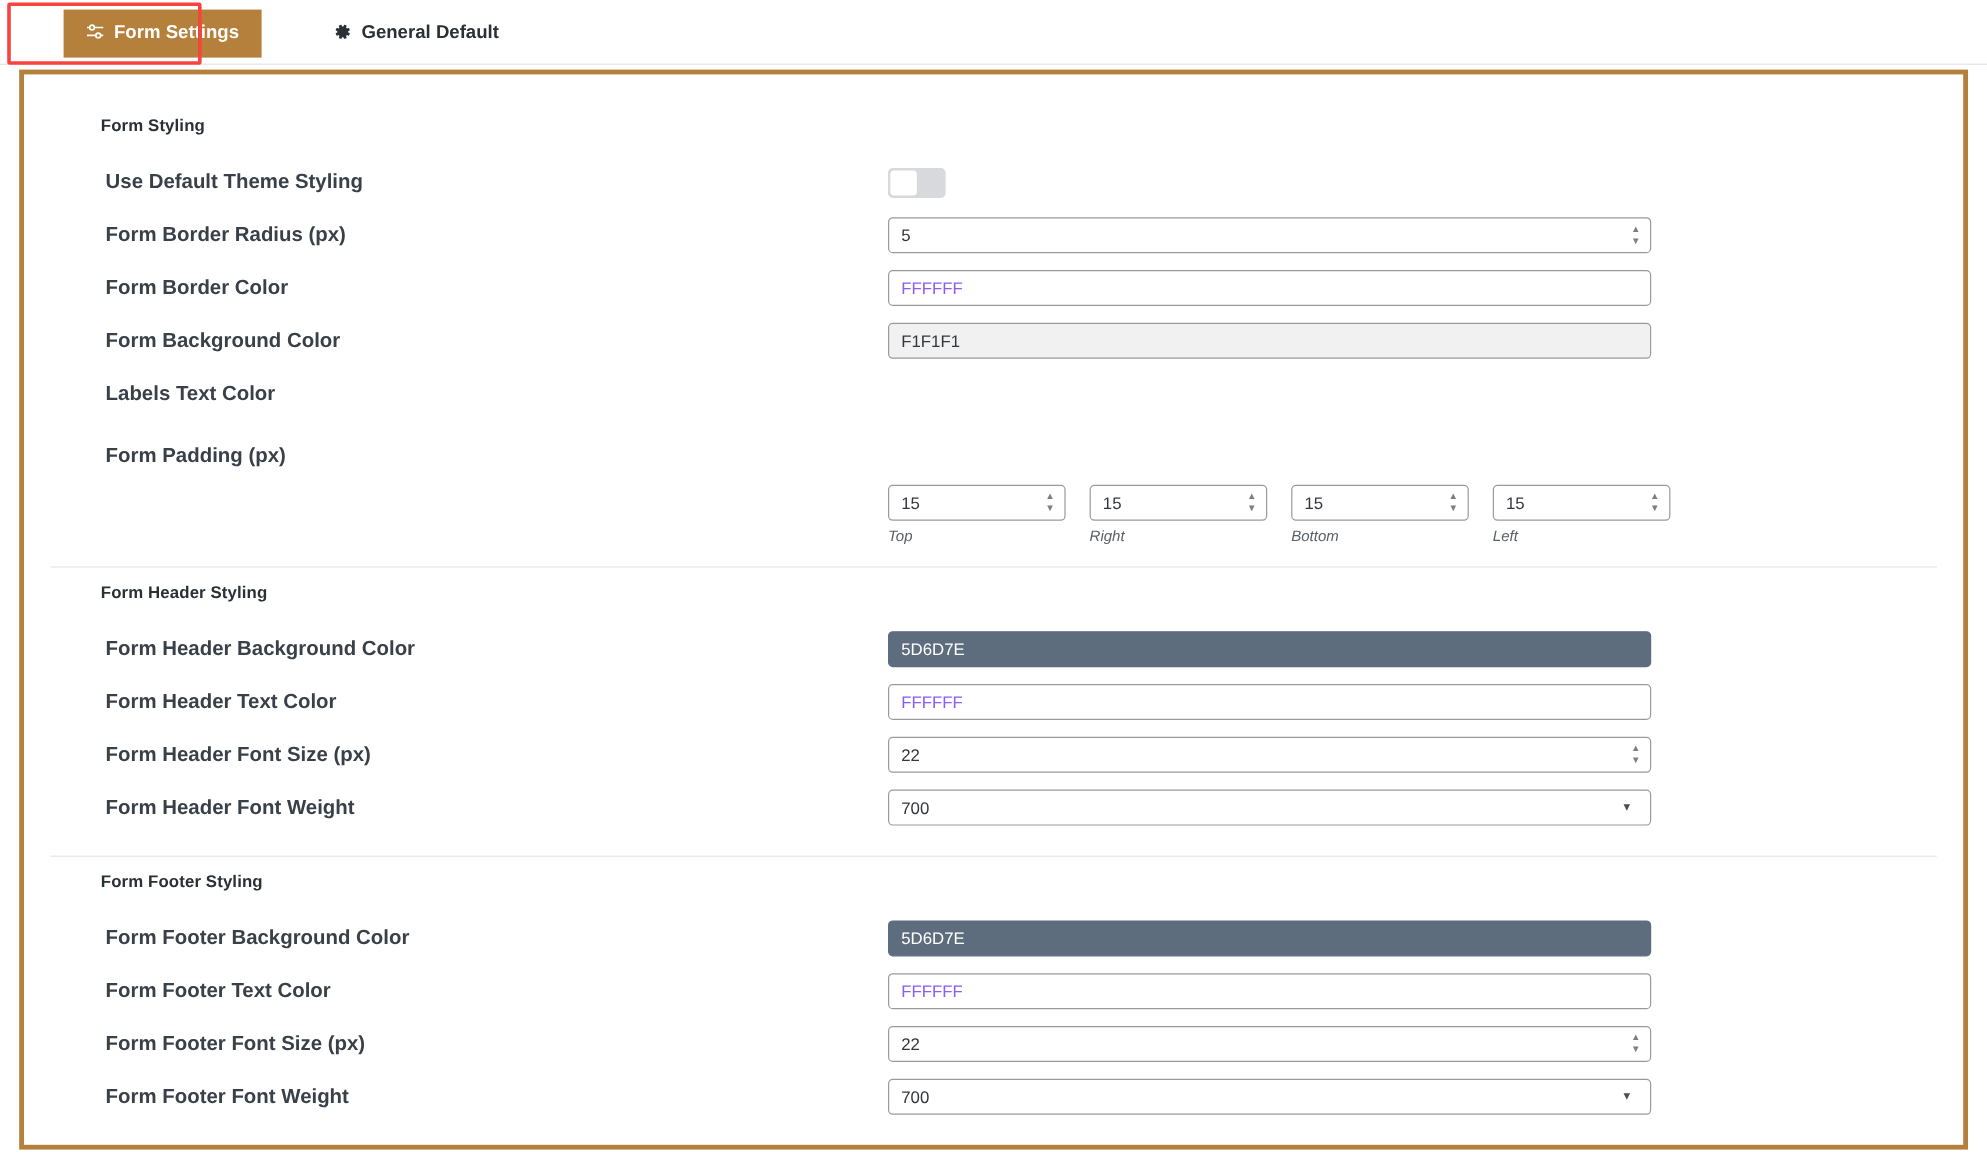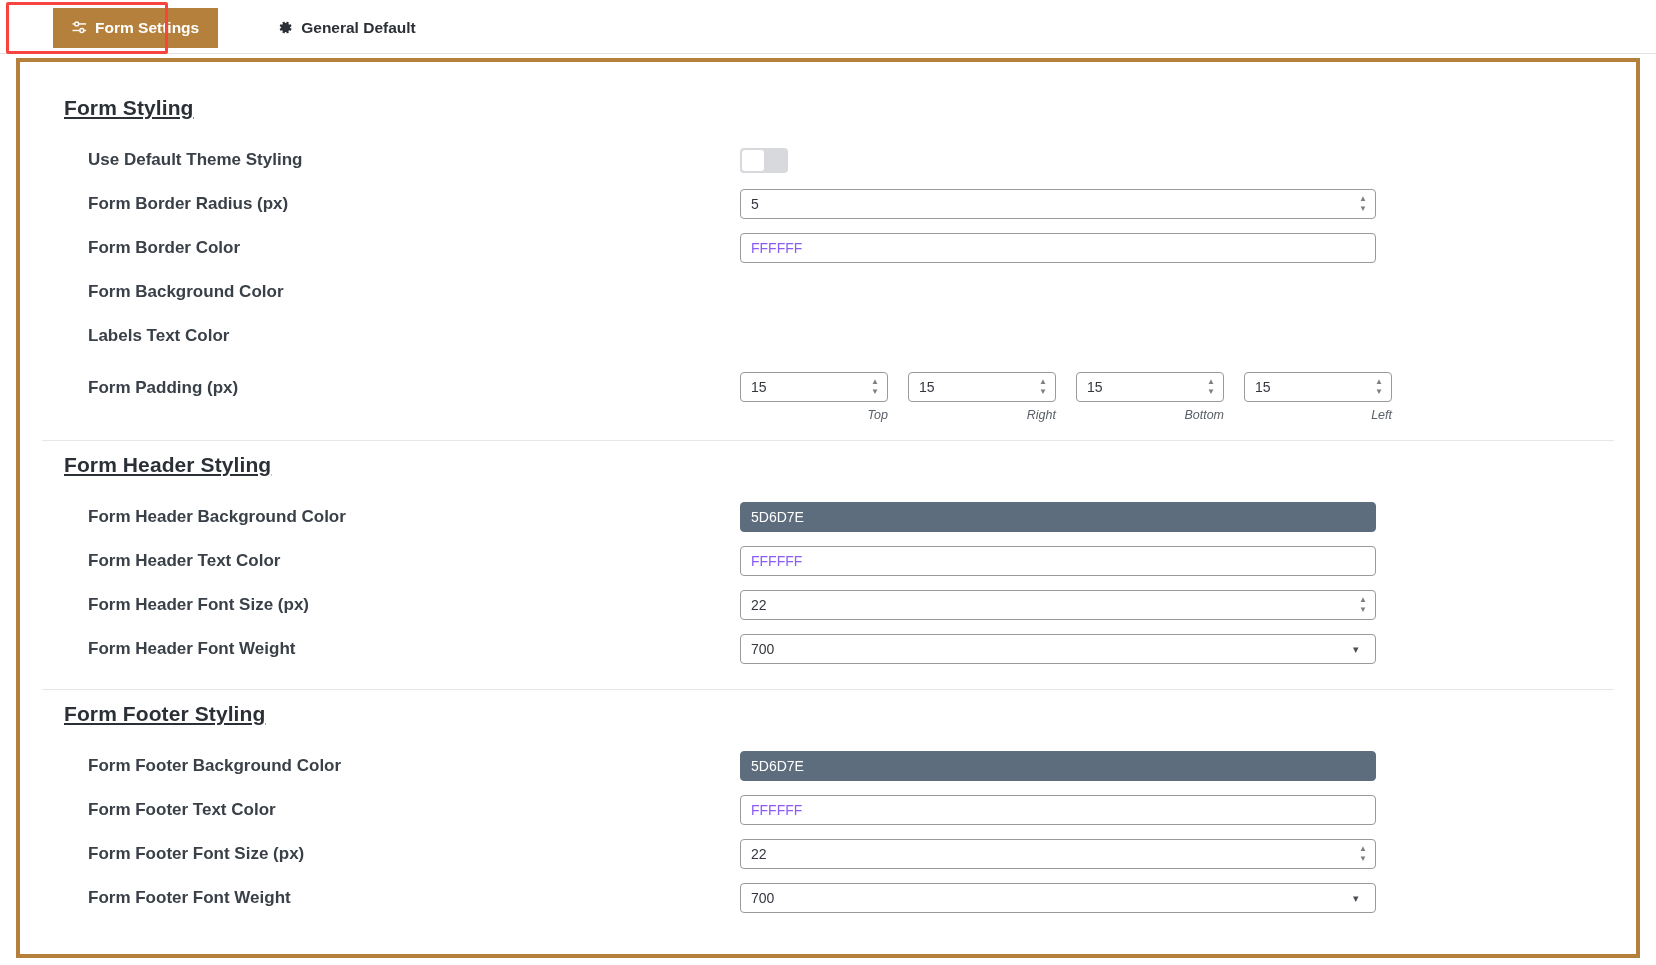--- a/index.html
+++ b/index.html
@@ -69,26 +69,25 @@
   .panel-inner {
     position: relative;
     padding: 22px 0 0 0;
     height: 100%;
     overflow: hidden;
   }
 
   
   .section { padding: 0 40px; }
   .section-title {
-    font-size: 21px;
+    font-size: 14px;
     font-weight: bold;
     color: #2b2f36;
-    margin: 12px 0 18px 4px;
+    margin: 12px 0 18px 24px;
     letter-spacing: .1px;
-    text-decoration: underline;
   }
   .hr {
     height: 1px;
     background: #e6e6e6;
     margin: 18px 22px 0 22px;
   }
 
   .row {
     display: flex;
     align-items: center;
@@ -192,36 +191,36 @@
     background: #ffffff;
     border-radius: 3px;
   }
 
   
   .pad-group {
     display: flex;
     gap: 20px;
     align-items: flex-start;
   }
-  .pad-cell { width: 148px; }
+  .pad-cell { width: 148px; margin-top: 40px; }
   .pad-inp {
     width: 148px;
     height: 30px;
     border: 1px solid #9a9a9a;
     border-radius: 4px;
     background: #ffffff;
     font-size: 14px;
     color: #33373d;
     padding: 0 10px;
     display: flex;
     align-items: center;
     position: relative;
   }
   .pad-cap {
-    text-align: right;
+    text-align: left;
     font-size: 12.5px;
     font-style: italic;
     color: #5a6068;
     margin-top: 6px;
   }
 
   .save-wrap { padding: 10px 0 0 62px; }
   .save-btn {
     display: inline-block;
     background: #b5803b;
@@ -302,20 +301,25 @@
           <div class="row-label">Form Border Color</div>
           <div class="row-field">
             <div class="inp color-light">
               <span>FFFFFF</span>
             </div>
           </div>
         </div>
 
         <div class="row">
           <div class="row-label">Form Background Color</div>
+          <div class="row-field">
+            <div class="inp color-f1">
+              <span>F1F1F1</span>
+            </div>
+          </div>
         </div>
 
         <div class="row">
           <div class="row-label">Labels Text Color</div>
         </div>
 
         <div class="row" style="align-items:flex-start; padding-top:14px;">
           <div class="row-label" style="padding-top:6px;">Form Padding (px)</div>
           <div class="row-field">
             <div class="pad-group">

